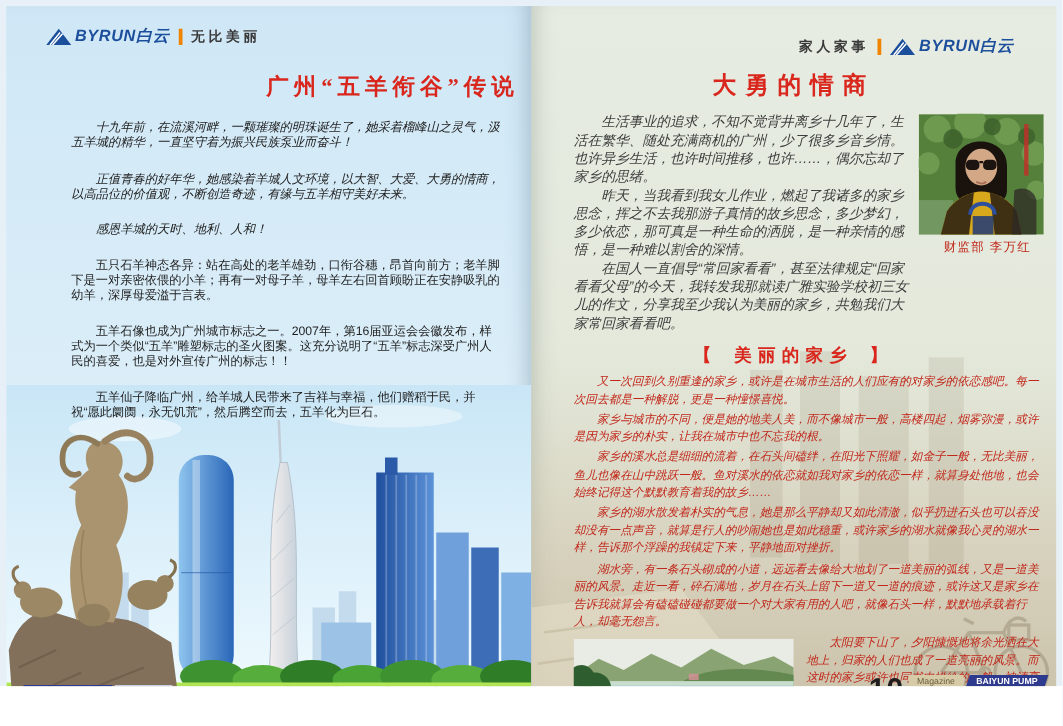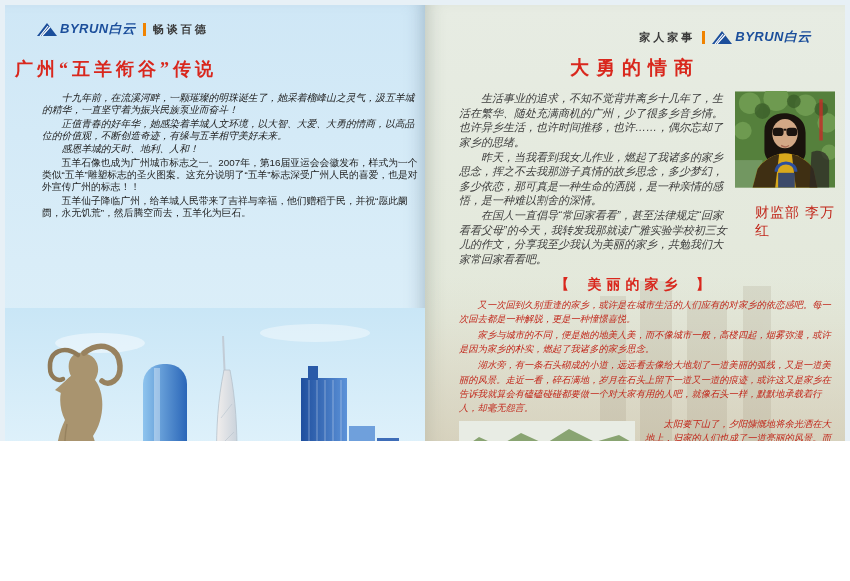--- a/index.html
+++ b/index.html
@@ -1,18 +1,18 @@
 <!DOCTYPE html>
 <html><head>
 <meta charset="utf-8">
 <style>
   html,body{margin:0;padding:0;background:#fff;}
   *{box-sizing:border-box;}
   .frame{
-    width:850px;height:441px;
+    width:850px;height:549px;
     background:#e7f0f6;
     padding:5px;
     display:flex;
     font-family:"Liberation Sans", sans-serif;
     overflow:hidden;
   }
   .page{position:relative;width:420px;height:571px;overflow:hidden;}
   .page-left{
     background:linear-gradient(180deg,#cfe7f6 0%,#d9edf8 45%,#e3f2fa 100%);
     box-shadow:inset -14px 0 18px -12px rgba(80,105,125,.38);
@@ -24,30 +24,30 @@
   
   .hdr{position:absolute;display:flex;align-items:center;z-index:5;}
   .hdr-left{top:15px;left:32px;}
   .hdr-right{top:23px;right:34px;}
   .logo{display:flex;align-items:center;gap:3px;}
   .logo-txt{font-style:italic;font-weight:bold;font-size:13px;color:#1b4e9b;letter-spacing:.5px;}
   .hdr-bar{width:3px;height:13px;background:#f08300;margin:0 7px;}
   .hdr-sec{font-size:11px;color:#3a3a3a;letter-spacing:3px;font-weight:bold;}
   
   .title-left{
-    margin:52px 10px 0 10px;text-align:left;
+    margin:52px 10px 0 10px;text-align:right;
     color:#d9271d;font-size:18px;font-weight:bold;letter-spacing:4px;
     font-family:"Liberation Serif", serif;
   }
   .body-left{
     position:relative;z-index:3;
     margin:11px 6px 0 36px;
     font-size:9.8px;line-height:1.26;color:#1e1e1e;
   }
-  .body-left p{margin:1px;text-indent:2em;}
+  .body-left p{margin:16px;text-indent:2em;}
   .body-left p.hand{font-style:italic;color:#222;}
   .cityscape{position:absolute;left:0;right:0;bottom:0;height:268px;z-index:1;}
   .cityscape svg{display:block;width:100%;height:100%;}
   
   .foot-left{position:absolute;left:10px;bottom:6px;z-index:6;display:flex;align-items:flex-end;gap:2px;}
   .tab{display:inline-block;transform:skewX(-20deg);padding:2px 8px;}
   .tab i{display:inline-block;transform:skewX(20deg);font-style:normal;white-space:nowrap;}
   .tab-blue{background:#2e3a8d;}
   .tab-blue i{color:#fff;font-size:7px;font-weight:bold;letter-spacing:.5px;}
   .tab-mag{background:#c9cde6;}
@@ -63,21 +63,21 @@
   .title-right{
     margin:50px 10px 0 10px;text-align:center;
     color:#d9271d;font-size:19px;font-weight:bold;letter-spacing:7px;
     font-family:"Liberation Serif", serif;
   }
   .intro-row{display:flex;margin:10px 8px 0 34px;position:relative;z-index:3;}
   .intro-text{flex:1;font-size:11px;line-height:1.33;color:#3c3c3c;font-style:italic;}
   .intro-text p{margin:0;text-indent:2em;}
   .photo-col{width:102px;margin-left:8px;flex:0 0 auto;}
   .author-photo{width:100px;height:97px;display:block;}
-  .author-caption{margin-top:16px;font-size:14px;color:#c1271b;letter-spacing:1px;padding-left:20px;}
+  .author-caption{margin-top:3px;font-size:10px;color:#c1271b;letter-spacing:1px;padding-left:20px;}
   .sec-hdr{
     margin:9px 0 2px 0;text-align:center;position:relative;z-index:3;
     color:#d9271d;font-size:14px;font-weight:bold;letter-spacing:5px;
     font-family:Liberation Mono, monospace;
   }
   .essay{
     position:relative;z-index:3;
     margin:4px 6px 0 34px;
     font-size:9.3px;line-height:1.53;color:#c1271b;font-style:italic;
   }
@@ -95,29 +95,30 @@
 
     <div class="hdr hdr-left">
       <span class="logo">
         <svg width="20" height="14" viewBox="0 0 20 14">
           <polygon points="0,14 10,1 20,14" fill="#1b4e9b"></polygon>
           <path d="M3,14 L11,4 M5,14 L13,5" stroke="#fff" stroke-width="1.2" fill="none"></path>
         </svg>
         <span class="logo-txt">BYRUN白云</span>
       </span>
       <span class="hdr-bar"></span>
-      <span class="hdr-sec">畅谈百德</span>
+      <span class="hdr-sec">无比美丽</span>
     </div>
 
     <h1 class="title-left">广州“五羊衔谷”传说</h1>
 
     <div class="body-left">
       <p class="hand">十九年前，在流溪河畔，一颗璀璨的明珠诞生了，她采着榴峰山之灵气，汲五羊城的精华，一直坚守着为振兴民族泵业而奋斗！</p>
       <p class="hand">正值青春的好年华，她感染着羊城人文环境，以大智、大爱、大勇的情商，以高品位的价值观，不断创造奇迹，有缘与五羊相守美好未来。</p>
       <p class="hand">感恩羊城的天时、地利、人和！</p>
+      <p>五只石羊神态各异：站在高处的老羊雄劲，口衔谷穗，昂首向前方；老羊脚下是一对亲密依偎的小羊；再有一对母子羊，母羊左右回首顾盼正在安静吸乳的幼羊，深厚母爱溢于言表。</p>
       <p>五羊石像也成为广州城市标志之一。2007年，第16届亚运会会徽发布，样式为一个类似“五羊”雕塑标志的圣火图案。这充分说明了“五羊”标志深受广州人民的喜爱，也是对外宣传广州的标志！！</p>
       <p>五羊仙子降临广州，给羊城人民带来了吉祥与幸福，他们赠稻于民，并祝“愿此阛阓，永无饥荒”，然后腾空而去，五羊化为巨石。</p>
     </div>
 
     <div class="cityscape">
       <svg viewBox="0 0 420 268" preserveAspectRatio="none">
         <defs>
           <linearGradient id="skyG" x1="0" y1="0" x2="0" y2="1">
             <stop offset="0" stop-color="#c9e6f6"></stop>
               <stop offset="1" stop-color="#eef9fe"></stop>
@@ -297,21 +298,23 @@
           <path d="M78,62 C86,58 94,62 96,70 L96,98 L76,98 Z" fill="#2e2a26" opacity="0.75"></path>
         </svg>
         <div class="author-caption">财监部 李万红</div>
       </div>
     </div>
 
     <div class="sec-hdr">【 美丽的家乡 】</div>
 
     <div class="essay">
       <p>又一次回到久别重逢的家乡，或许是在城市生活的人们应有的对家乡的依恋感吧。每一次回去都是一种解脱，更是一种憧憬喜悦。</p>
-      <p>家乡与城市的不同，便是她的地美人美，而不像城市一般，高楼四起，烟雾弥漫，或许是因为家乡的朴实，燃起了我诸多的家乡思念。</p>
+      <p>家乡与城市的不同，便是她的地美人美，而不像城市一般，高楼四起，烟雾弥漫，或许是因为家乡的朴实，让我在城市中也不忘我的根。</p>
+      <p>家乡的溪水总是细细的流着，在石头间磕绊，在阳光下照耀，如金子一般，无比美丽，鱼儿也像在山中跳跃一般。鱼对溪水的依恋就如我对家乡的依恋一样，就算身处他地，也会始终记得这个默默教育着我的故乡……</p>
+      <p>家乡的湖水散发着朴实的气息，她是那么平静却又如此清澈，似乎扔进石头也可以吞没却没有一点声音，就算是行人的吵闹她也是如此稳重，或许家乡的湖水就像我心灵的湖水一样，告诉那个浮躁的我镇定下来，平静地面对挫折。</p>
       <p>湖水旁，有一条石头砌成的小道，远远看去像给大地划了一道美丽的弧线，又是一道美丽的风景。走近一看，碎石满地，岁月在石头上留下一道又一道的痕迹，或许这又是家乡在告诉我就算会有磕磕碰碰都要做一个对大家有用的人吧，就像石头一样，默默地承载着行人，却毫无怨言。</p>
       <svg class="photo-landscape" viewBox="0 0 176 92">
         <defs>
           <linearGradient id="waterG" x1="0" y1="0" x2="0" y2="1">
             <stop offset="0" stop-color="#bcd8d6"></stop>
               <stop offset="1" stop-color="#7fb4b8"></stop>
           </linearGradient>
         </defs>
         <rect x="0" y="0" width="176" height="34" fill="#e8ece4"></rect>
         <path d="M0,30 L20,16 40,25 62,12 86,23 110,8 136,21 160,14 176,23 L176,36 L0,36 Z" fill="#89a472"></path>

